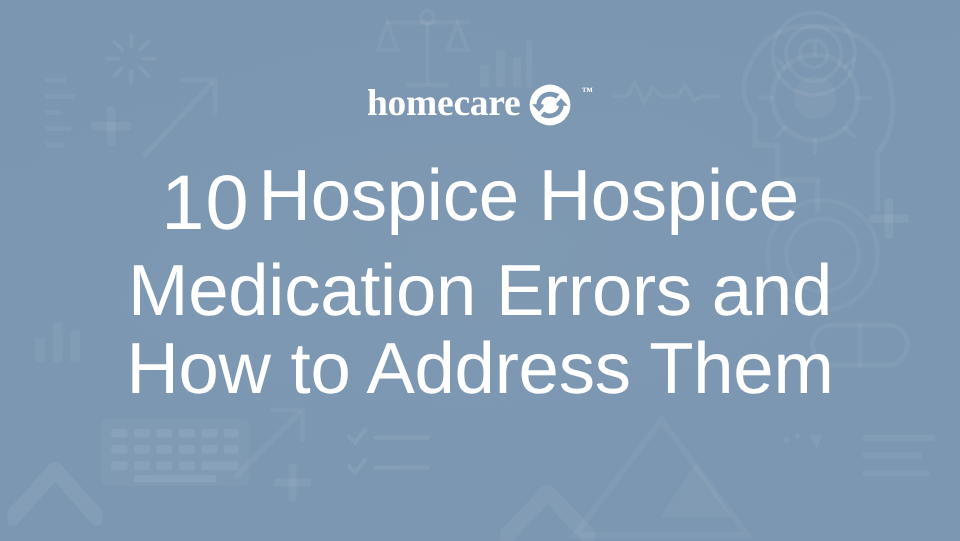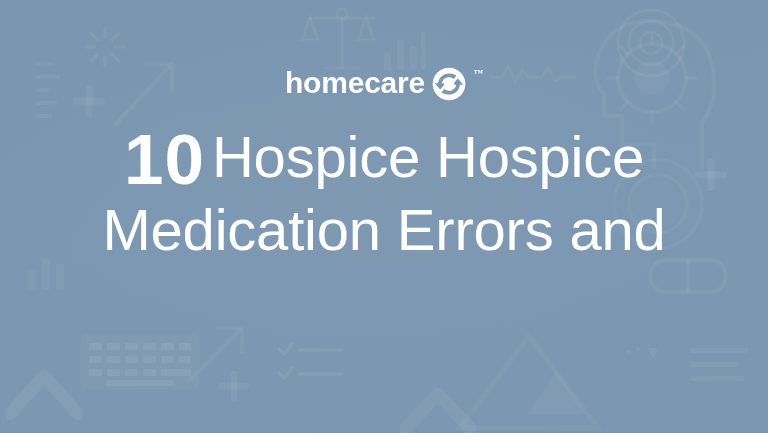--- a/index.html
+++ b/index.html
@@ -58,21 +58,21 @@
     flex-direction: column;
     align-items: center;
   }
   .logo-row {
     display: flex;
     align-items: center;
     justify-content: center;
     line-height: 1;
   }
   .logo-word {
-    font-family: Liberation Sans, sans-serif;
+    font-family: Liberation Serif, serif;
     font-weight: 700;
     font-size: 30px;
     letter-spacing: -0.2px;
     color: #ffffff;
     line-height: 1;
     white-space: nowrap;
   }
   .logo-mark {
     width: 34px;
     height: 34px;
@@ -113,22 +113,22 @@
   .headline .line {
     display: block;
     font-size: 58px;
     line-height: 62px;
     white-space: nowrap;
   }
   .headline .line-1 {
     line-height: 78px;
   }
   .headline .big-number {
-    font-size: 71px;
-    font-weight: 700;
+    font-size: 62px;
+    font-weight: 400;
     line-height: 78px;
     letter-spacing: 1px;
     vertical-align: -7px;
     padding-right: 7px;
   }
 </style>
 </head>
 <body>
 
 <div class="slide">
@@ -349,16 +349,17 @@
           <circle cx="50" cy="50" r="13" fill="none" stroke="#ffffff" stroke-width="5"></circle>
         </svg>
 
         <span class="logo-tm">™</span>
       </div>
     </div>
 
     <div class="headline">
       <span class="line line-1"><span class="big-number">10</span><span>Hospice Hospice</span></span>
       <span class="line line-2">Medication Errors and</span>
+      <span class="line line-3">How to Address Them</span>
     </div>
 
   </div>
 </div>
 
 </body></html>

